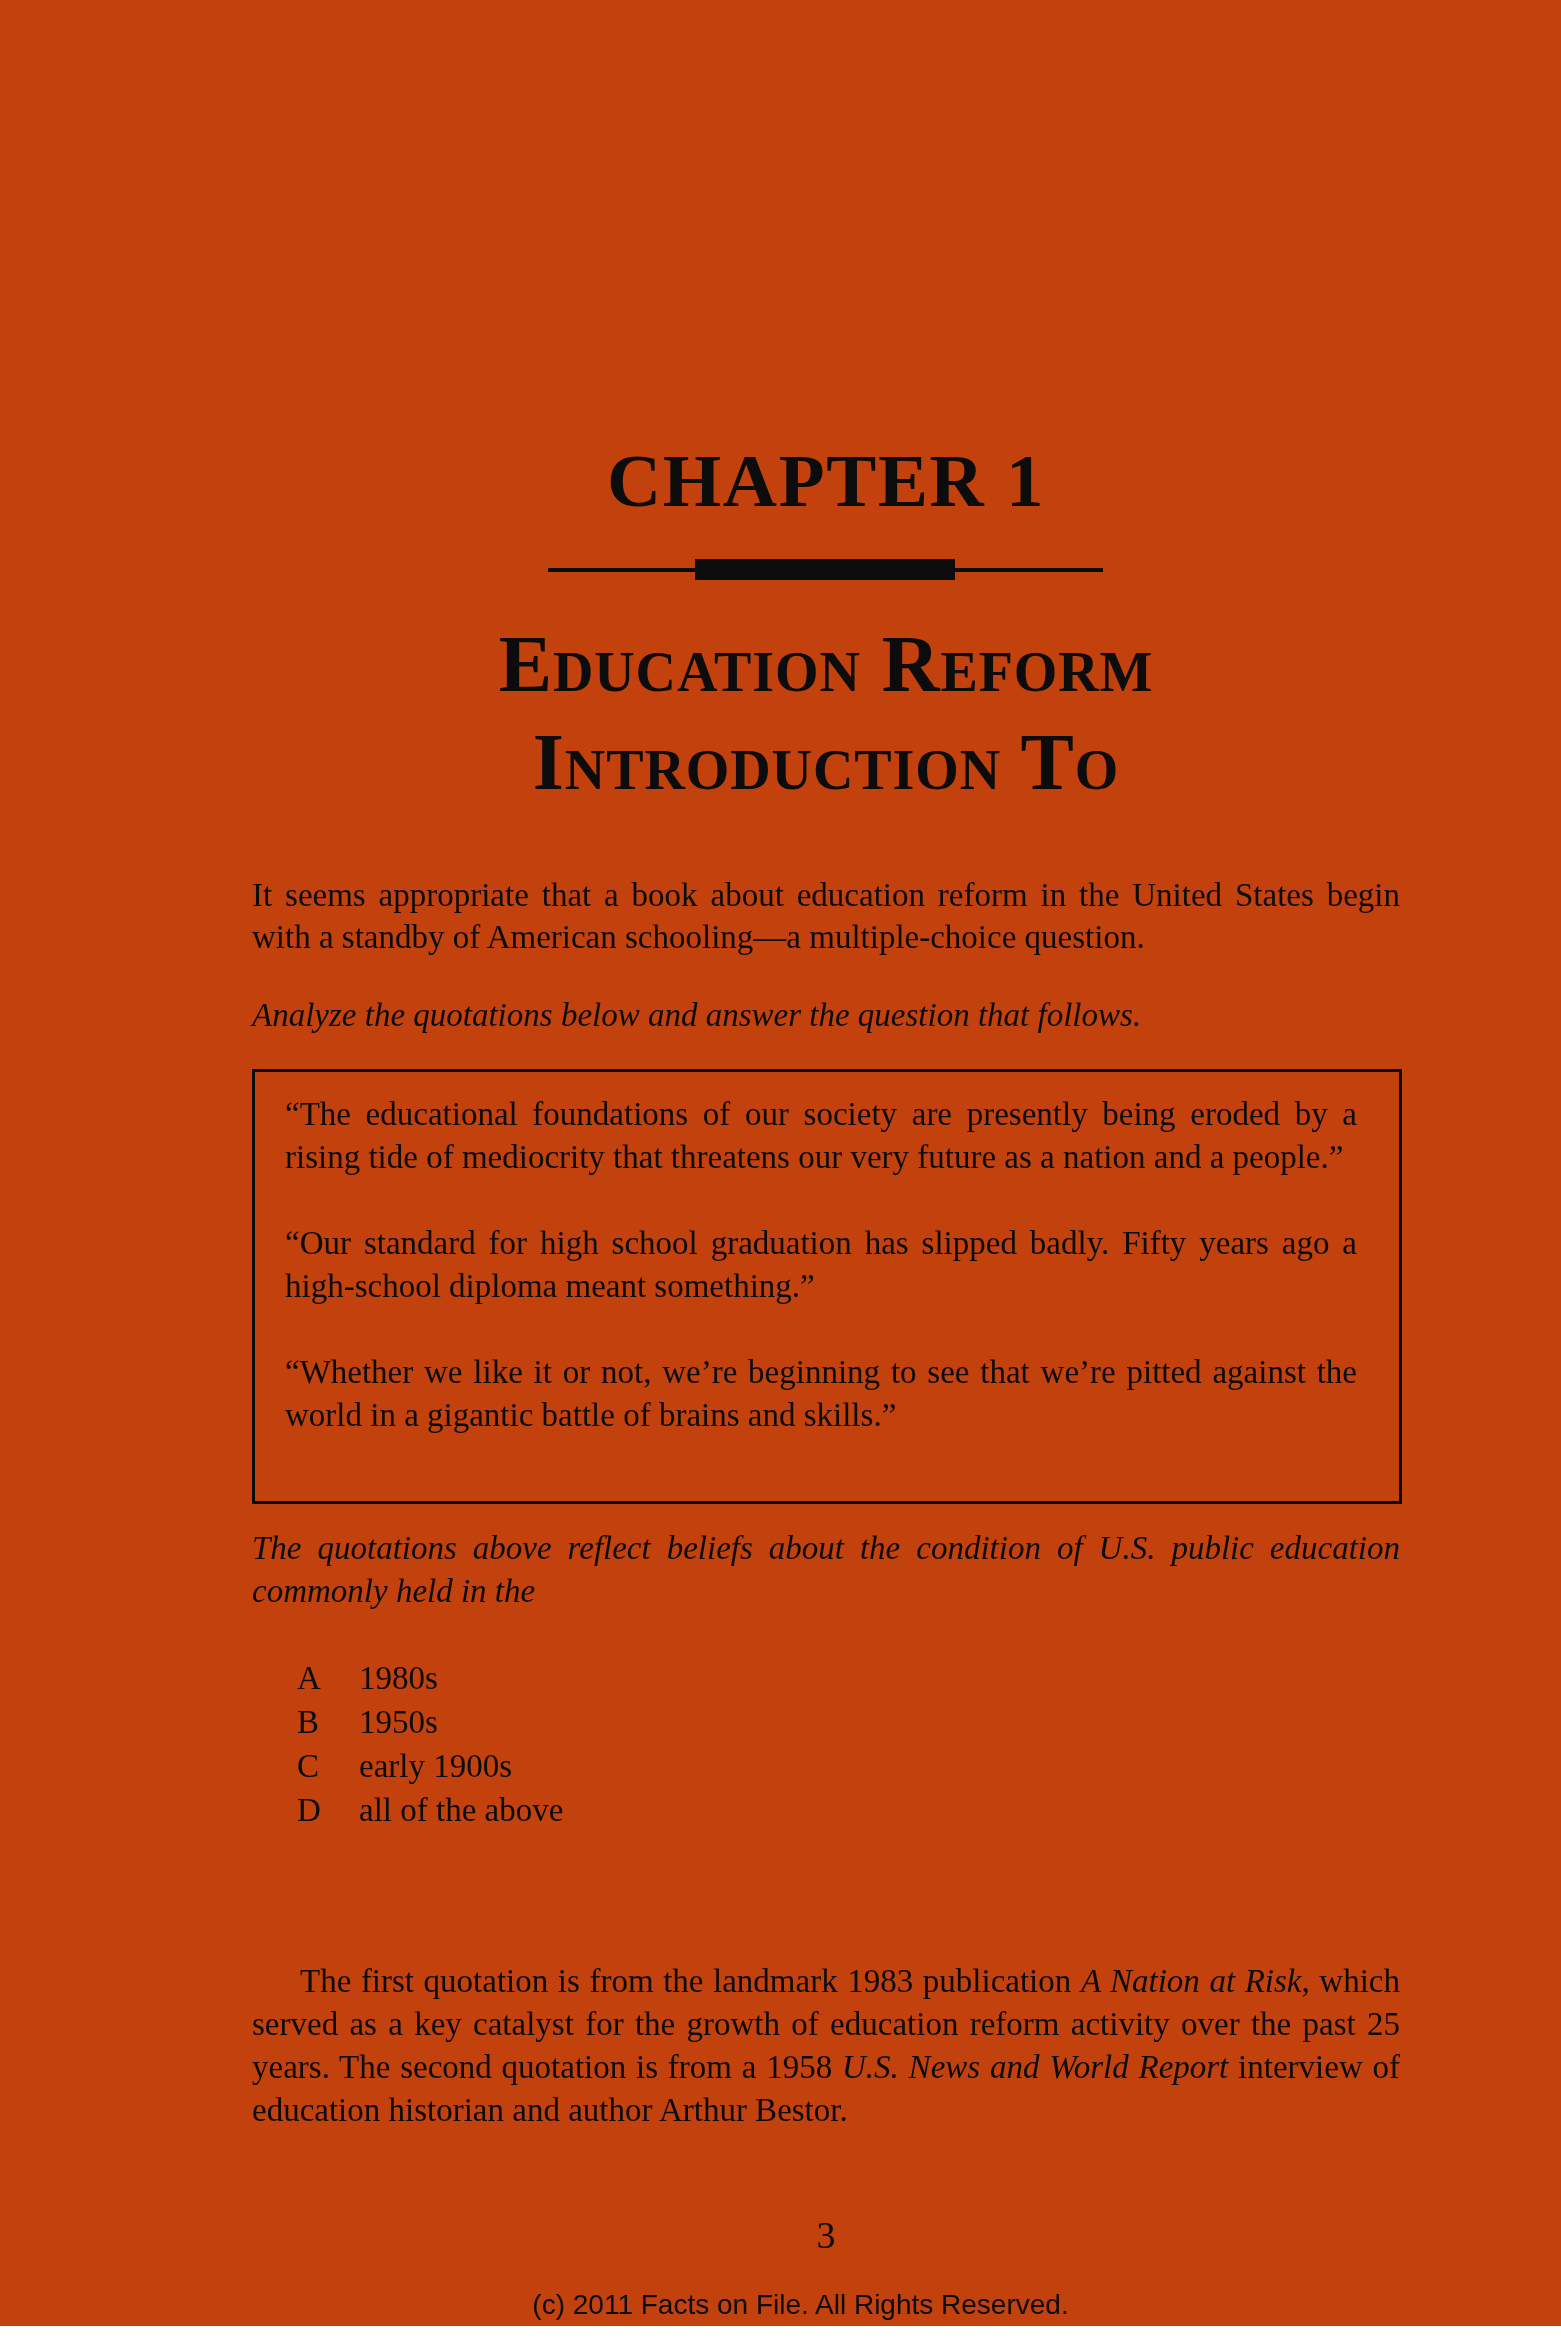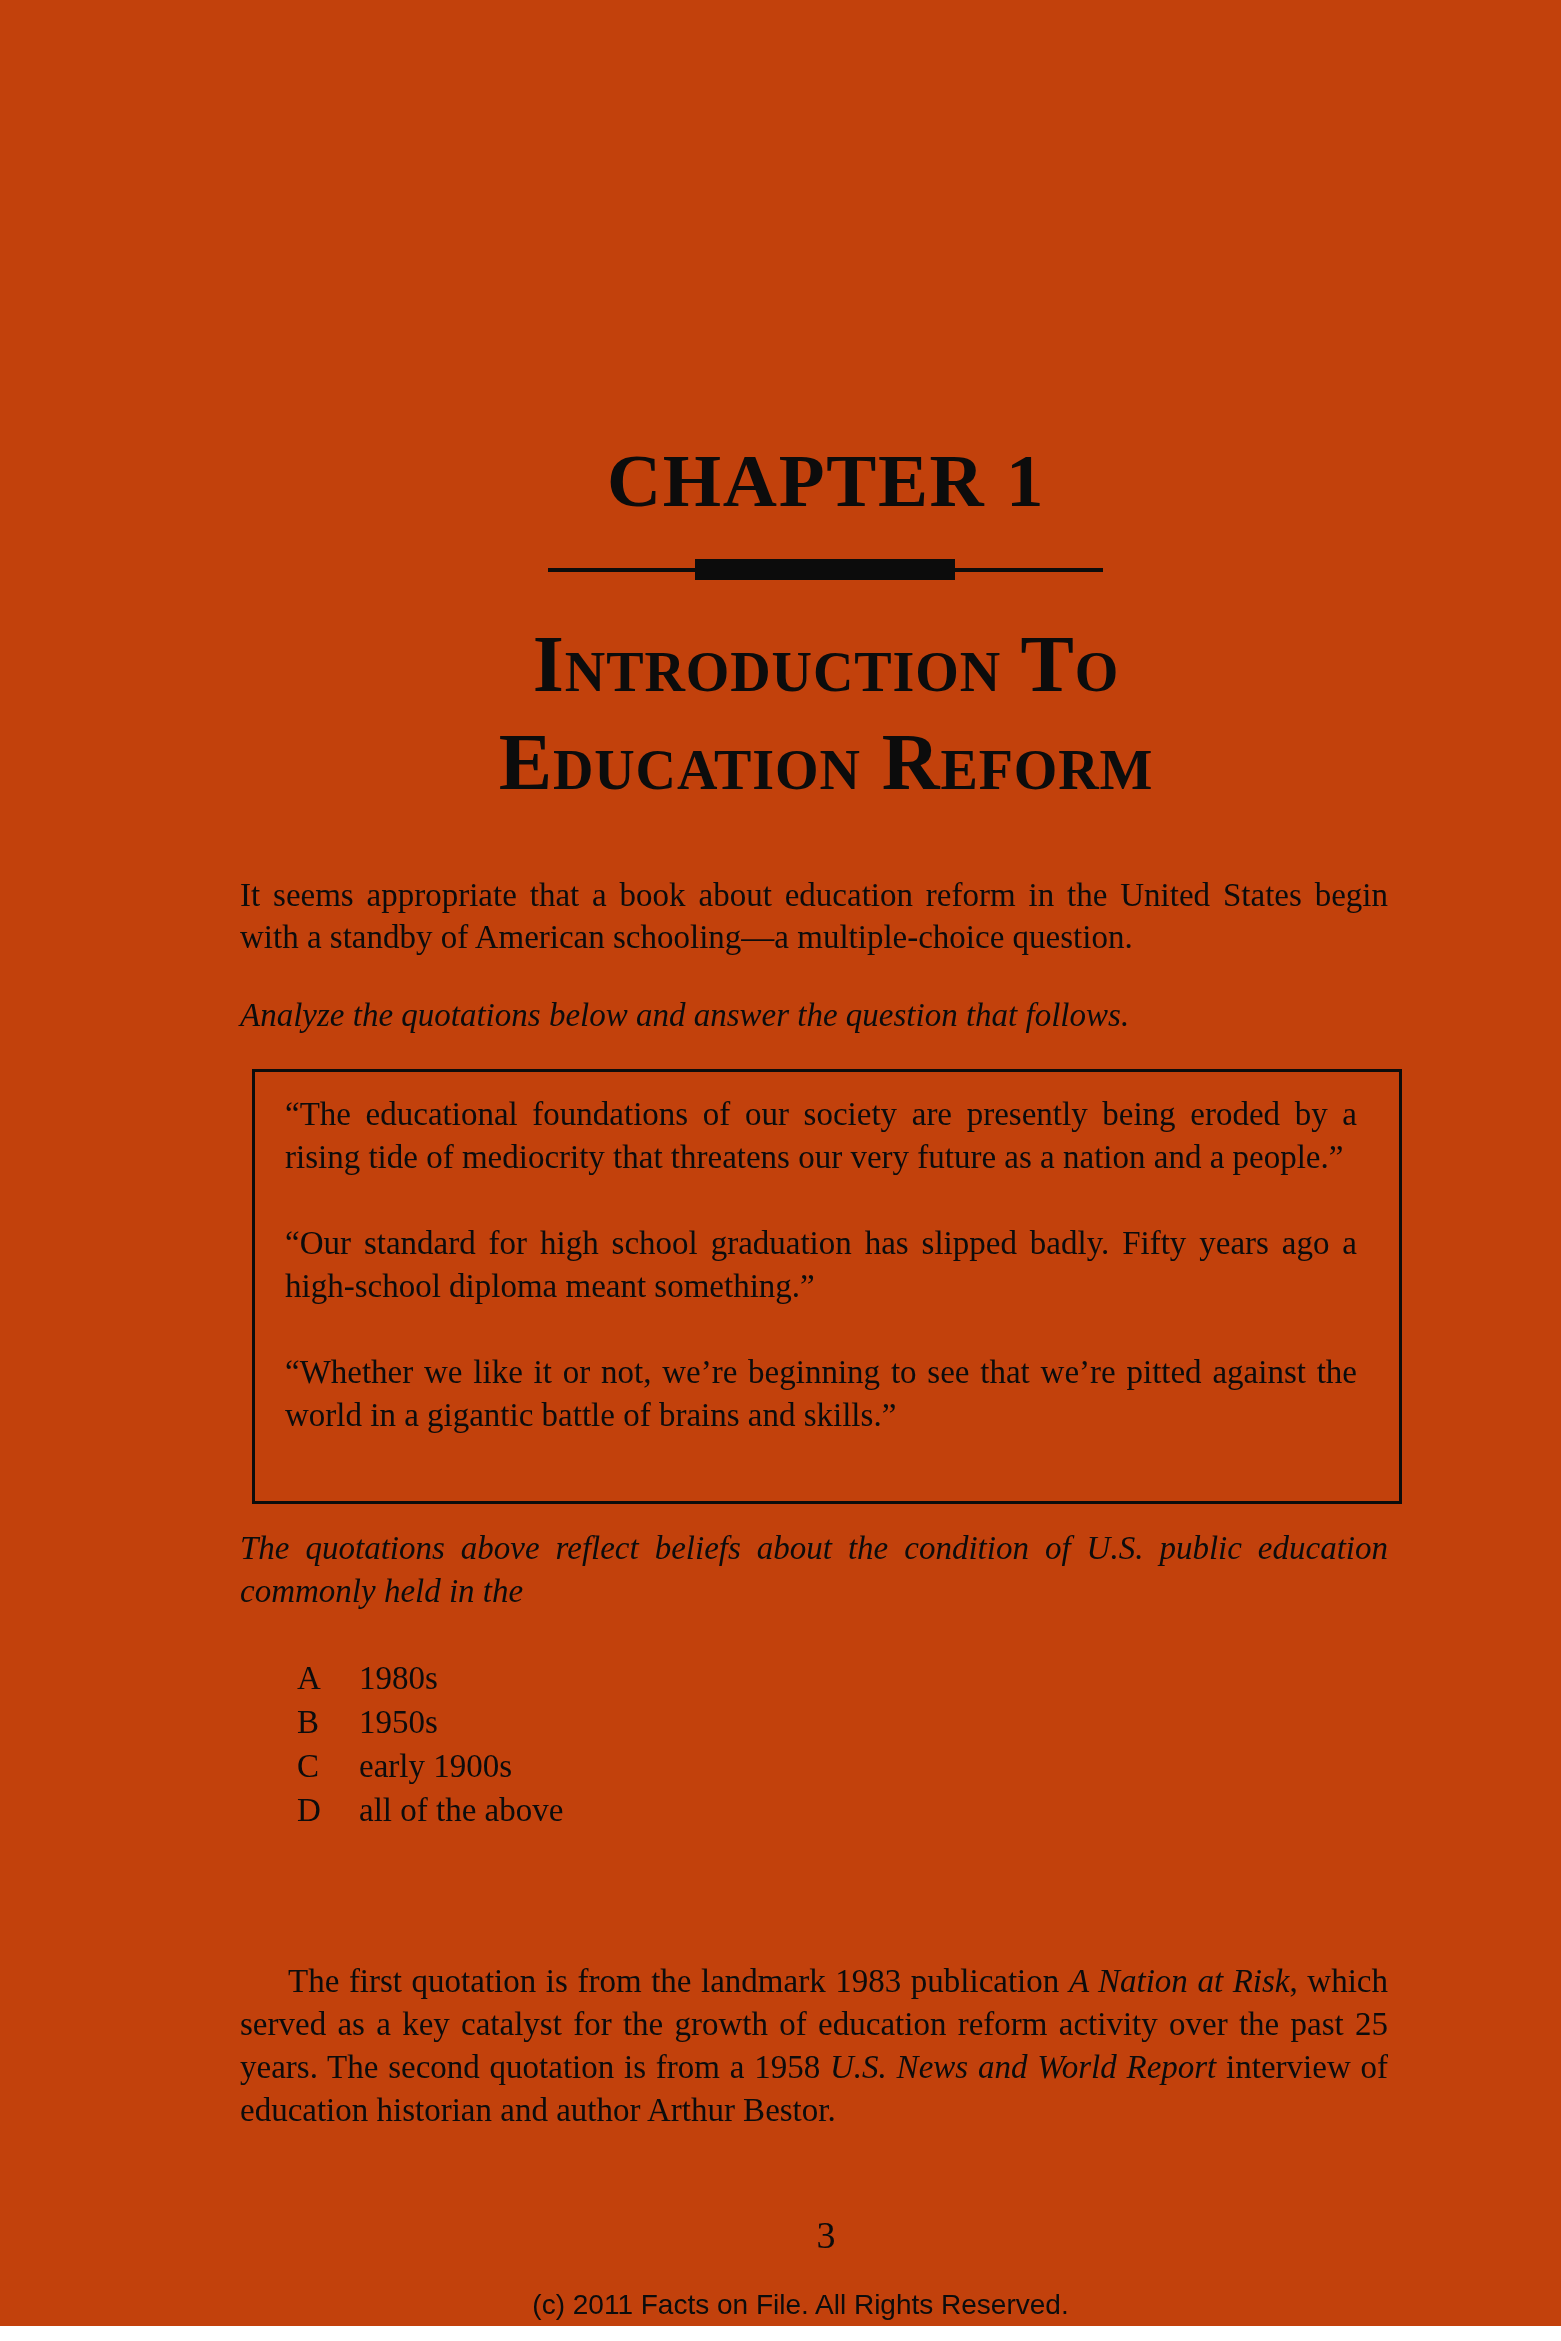--- a/index.html
+++ b/index.html
@@ -67,21 +67,21 @@
     font-size: 80px;
     font-weight: bold;
     font-variant: small-caps;
     line-height: 98px;
     letter-spacing: 0.9px;
   }
   .title .tline { display: block; white-space: nowrap; }
 
   .body {
     position: absolute;
-    left: 240px;
+    left: 252px;
     width: 1148px;
     margin: 0;
     font-size: 33px;
     line-height: 42px;
   }
   .justify { text-align: justify; }
   .italic { font-style: italic; }
 
   .intro { top: 874px; }
   .instruction { top: 994px; line-height: 43px; }
@@ -158,22 +158,22 @@
 <div class="page">
 
   <div class="chapter">CHAPTER 1</div>
 
   <div class="divider">
     <div class="divider-line"></div>
     <div class="divider-bar"></div>
   </div>
 
   <h1 class="title">
+    <span class="tline">Education Reform</span>
     <span class="tline">Introduction To</span>
-    <span class="tline">Education Reform</span>
   </h1>
 
   <p class="body justify intro">It seems appropriate that a book about education reform in the United States begin with a standby of American schooling—a multiple-choice question.</p>
 
   <p class="body italic instruction">Analyze the quotations below and answer the question that follows.</p>
 
   <div class="quote-box">
     <p class="quote">“The educational foundations of our society are presently being eroded by a rising tide of mediocrity that threatens our very future as a nation and a people.”</p>
     <p class="quote">“Our standard for high school graduation has slipped badly. Fifty years ago a high-school diploma meant something.”</p>
     <p class="quote">“Whether we like it or not, we’re beginning to see that we’re pitted against the world in a gigantic battle of brains and skills.”</p>

